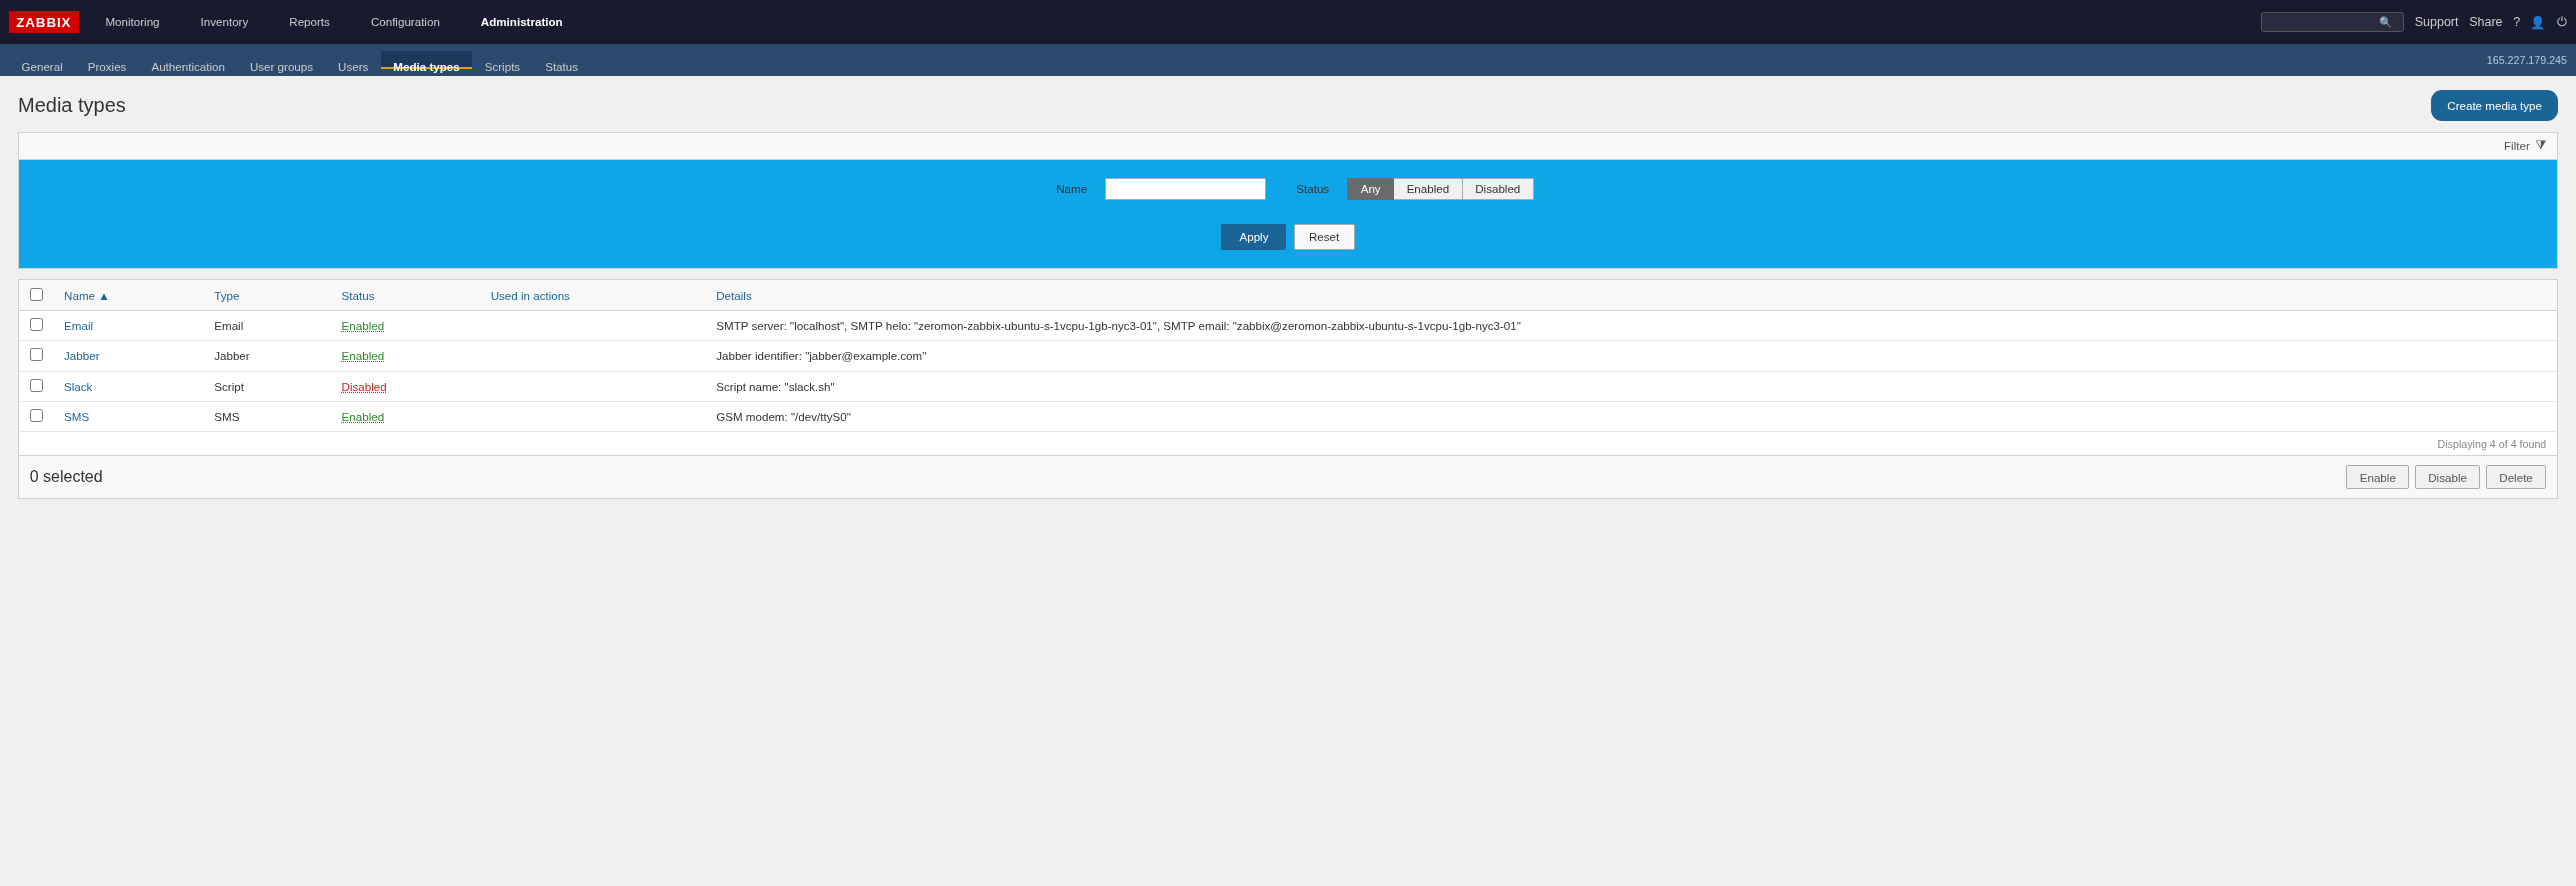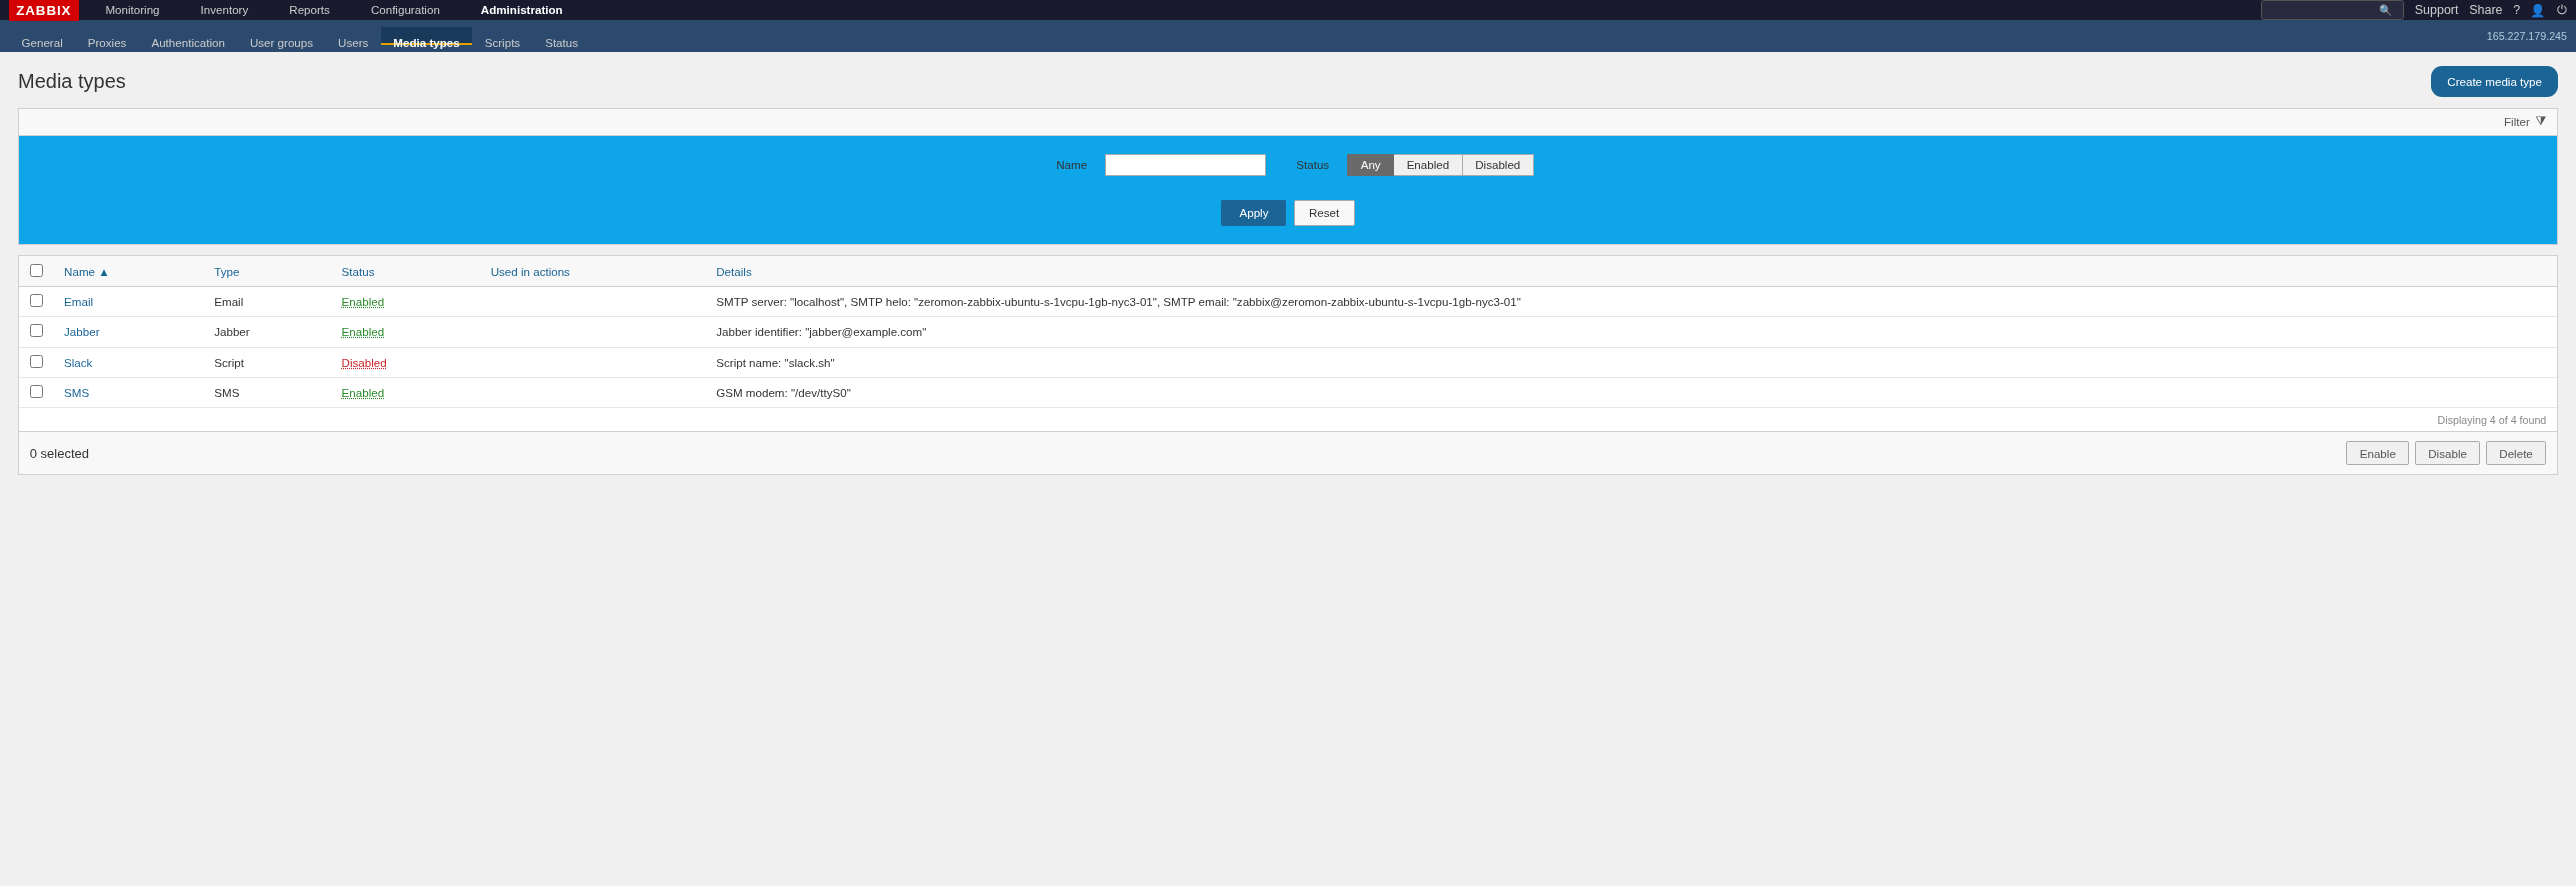--- a/index.html
+++ b/index.html
@@ -3,21 +3,21 @@
   <meta charset="utf-8">
   <style>
     * { box-sizing: border-box; margin: 0; padding: 0; }
     body { font-family: Arial, sans-serif; font-size: 11.6px; background: #f0f0f0; color: #333; }
 
     
     .top-nav {
       background: #1a1a2e;
       display: flex;
       align-items: center;
-      height: 20px;
+      height: 44px;
       padding: 0 9px;
       gap: 0;
     }
     .logo {
       background: #d40000;
       color: #fff;
       font-weight: bold;
       font-size: 13.4px;
       padding: 3.6px 7.2px;
       margin-right: 14.3px;
@@ -259,21 +259,21 @@
 
     
     .table-footer {
       display: flex;
       align-items: center;
       justify-content: space-between;
       padding: 9px 10.7px;
       background: #f8f8f8;
       border-top: 0.9px solid #d0d0d0;
     }
-    .selected-count { font-size: 13px; color: #333; }
+    .selected-count { font-size: 16px; color: #333; }
     .footer-actions { display: flex; gap: 5.4px; }
     .btn-footer {
       background: #f0f0f0;
       color: #555;
       border: 0.9px solid #aaa;
       padding: 4.5px 12.5px;
       font-size: 11.6px;
       cursor: pointer;
       border-radius: 1.8px;
     }

